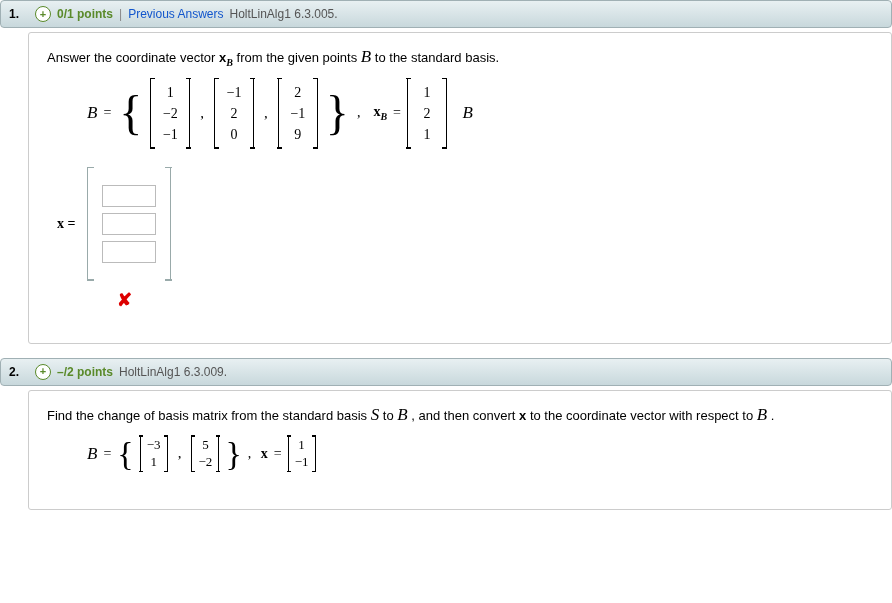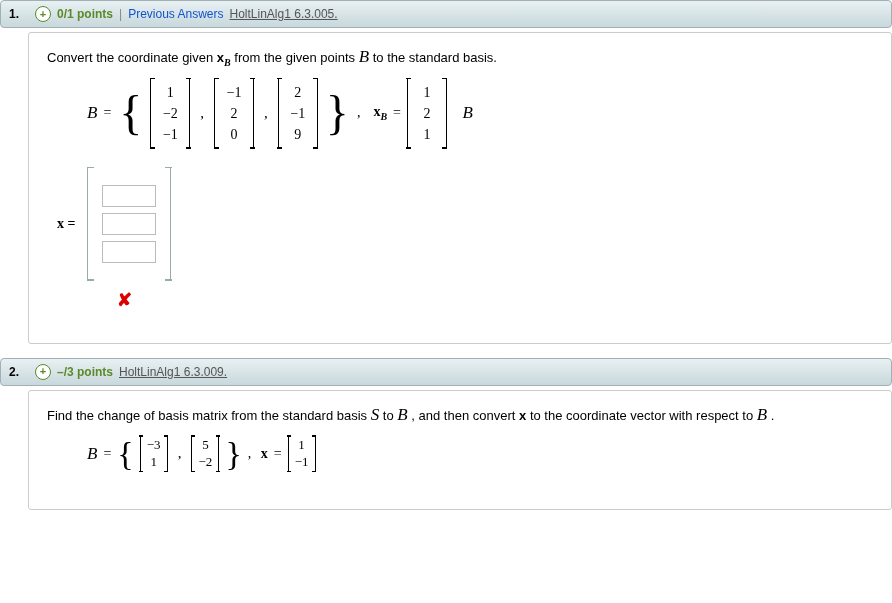--- a/index.html
+++ b/index.html
@@ -45,21 +45,21 @@
   .points {
     color: #5a8a2a;
     font-weight: bold;
   }
   .sep { color: #888; }
   .prev-link {
     color: #1155cc;
     text-decoration: none;
     cursor: pointer;
   }
-  .ref { color: #555; text-decoration: underline; }
+  .ref { color: #555; }
   .question-body {
     border: 1px solid #ccc;
     border-radius: 3px;
     padding: 14px 18px 18px 18px;
     margin-left: 28px;
     margin-bottom: 14px;
   }
   .prompt {
     margin-bottom: 10px;
   }
@@ -205,21 +205,21 @@
   <span class="qnum">1.</span>
   <span class="expand-icon">+</span>
   <span class="points">0/1 points</span>
   <span class="sep"> | </span>
   <a class="prev-link">Previous Answers</a>
   <span class="ref">HoltLinAlg1 6.3.005.</span>
 </div>
 
 <div class="question-body">
   <div class="prompt">
-    <span>Convert the coordinate given </span>
+    <span>Answer the coordinate vector </span>
     <span class="bold"><span>x</span><span class="sub scriptB">B</span></span>
     <span> from the given points </span>
     <span class="scriptB">B</span>
     <span> to the standard basis.</span>
   </div>
 
   <div class="math-row">
     <span class="scriptB">B</span>
     <span> = </span>
     <span class="bigbrace-l">{</span>
@@ -284,21 +284,21 @@
     </span>
   </div>
 
   <div class="wrong-x">✘</div>
 
 </div>
 
 <div class="question-header">
   <span class="qnum">2.</span>
   <span class="expand-icon">+</span>
-  <span class="points">–/3 points</span>
+  <span class="points">–/2 points</span>
   <span class="ref">HoltLinAlg1 6.3.009.</span>
 </div>
 
 <div class="question-body">
   <div class="prompt">
     <span>Find the change of basis matrix from the standard basis </span>
     <span class="scriptS">S</span>
     <span> to </span>
     <span class="scriptB">B</span>
     <span>, and then convert </span>

